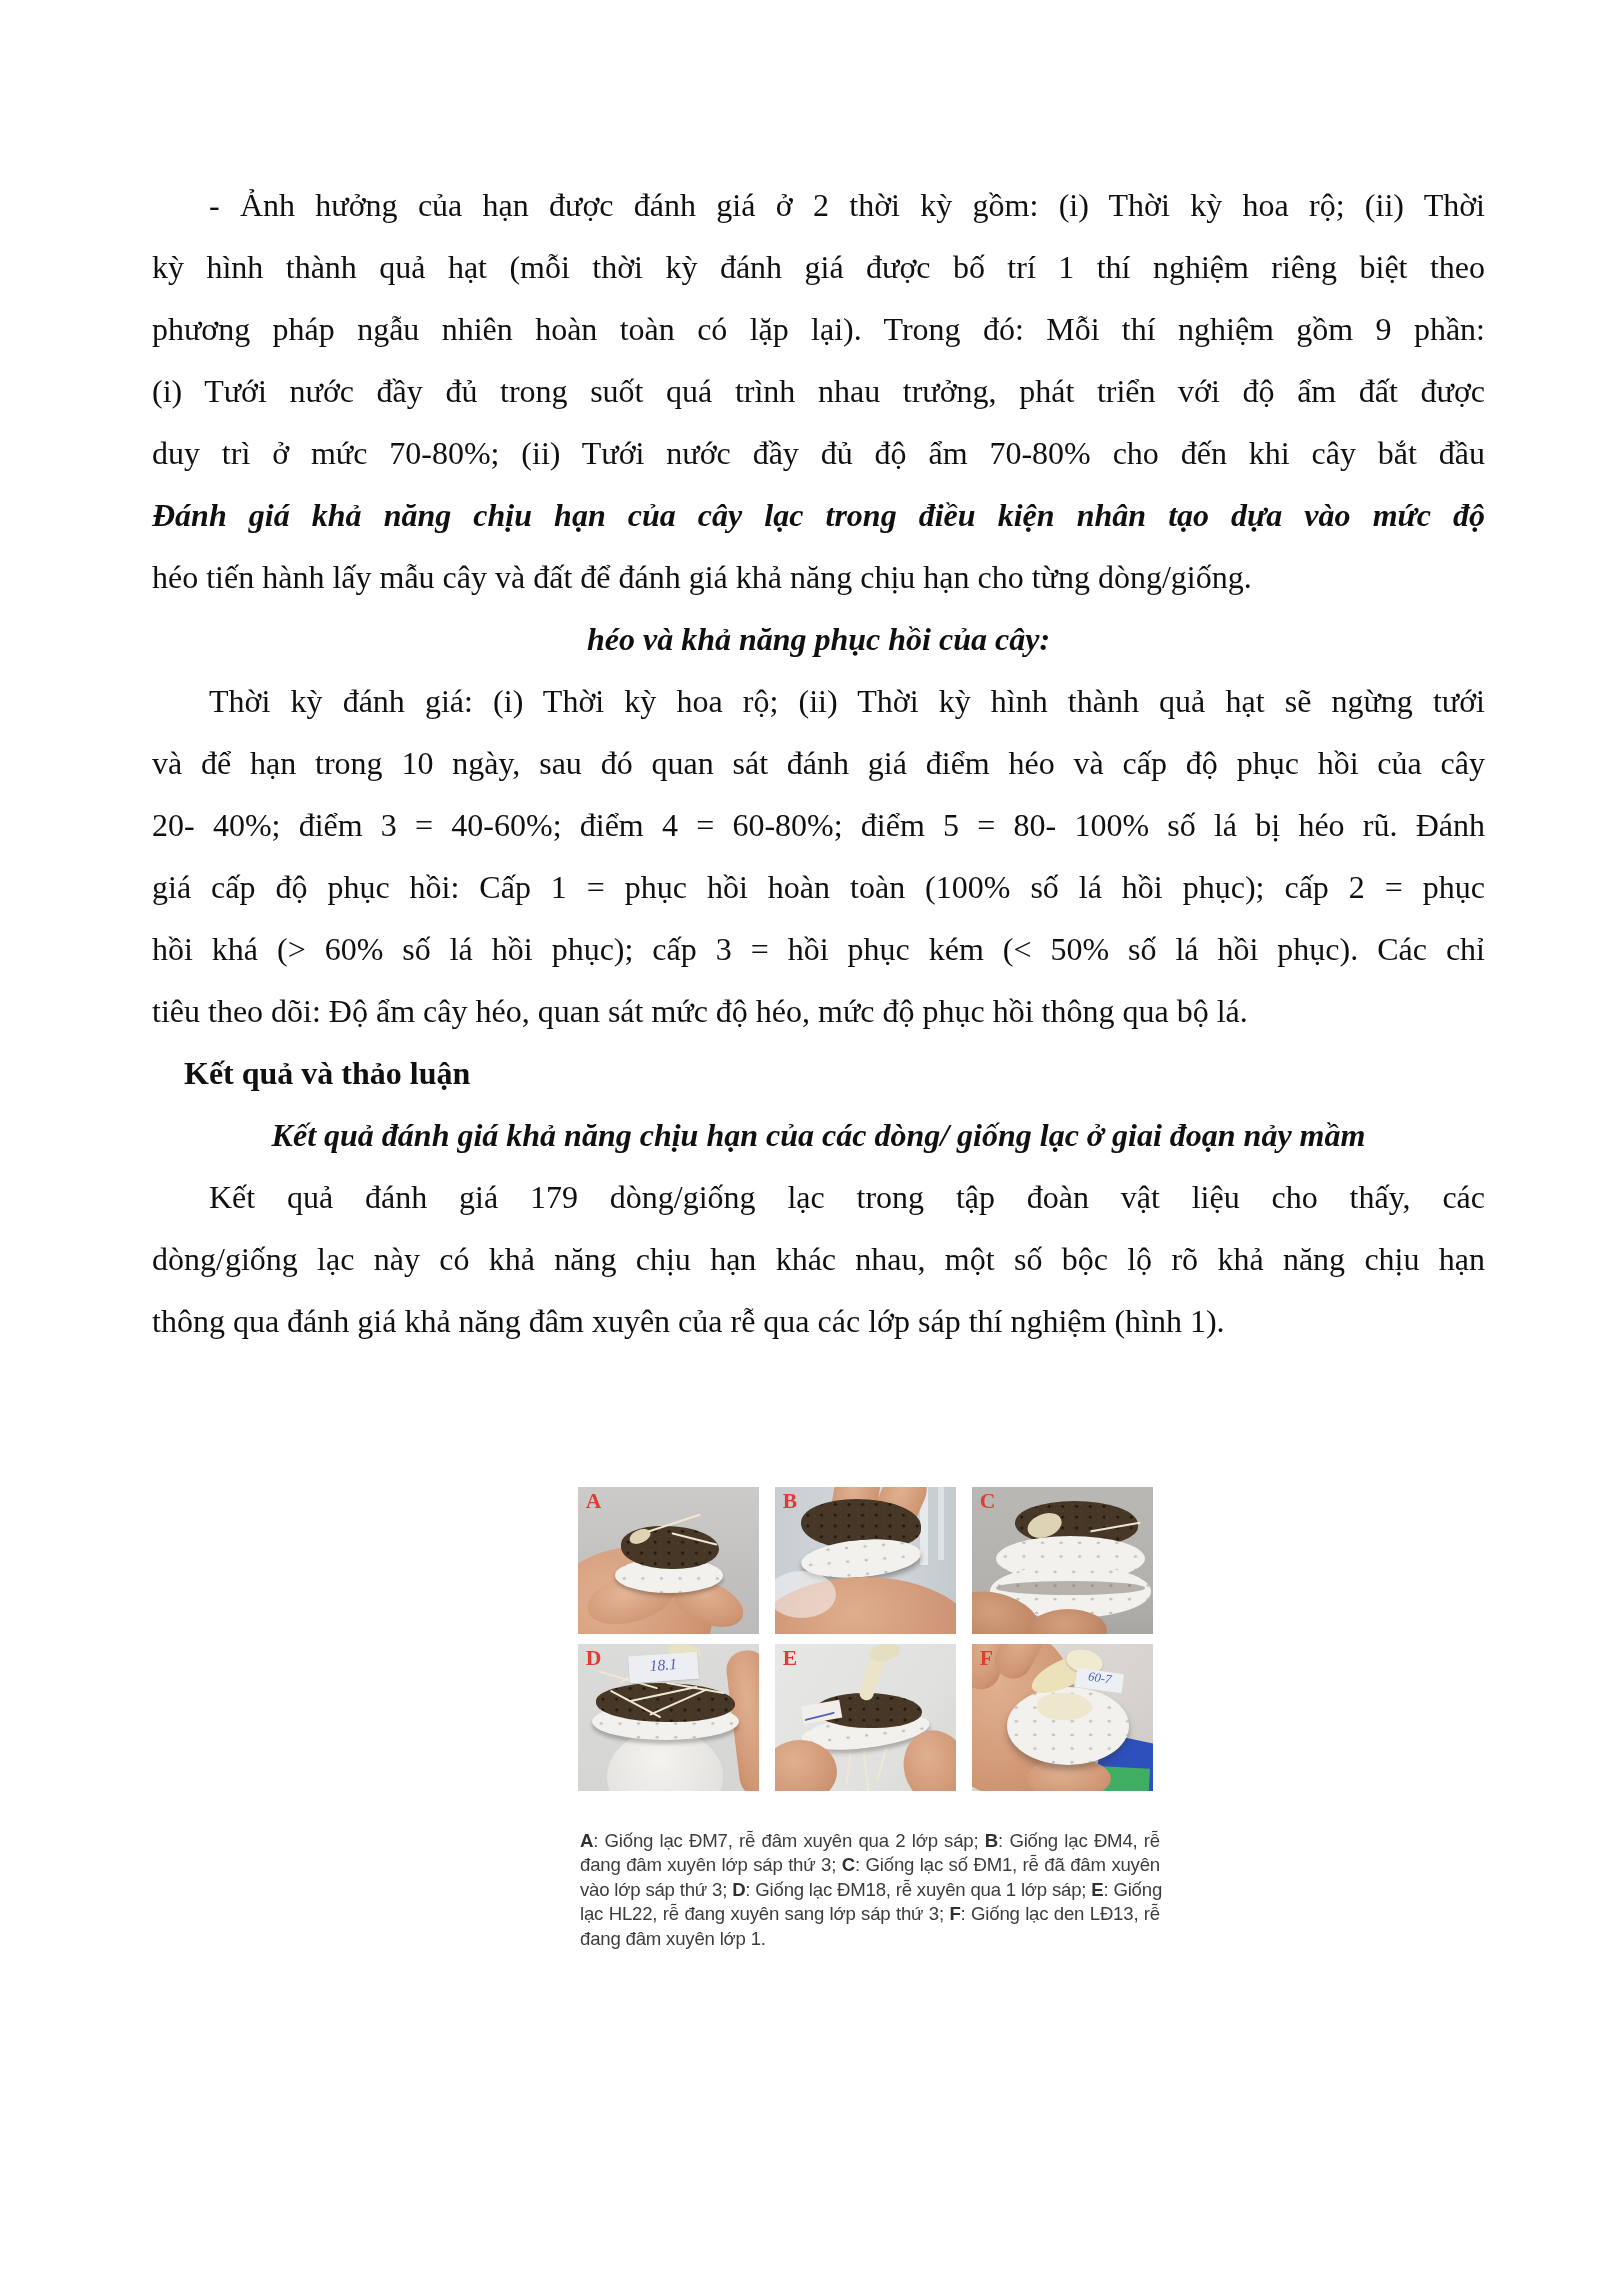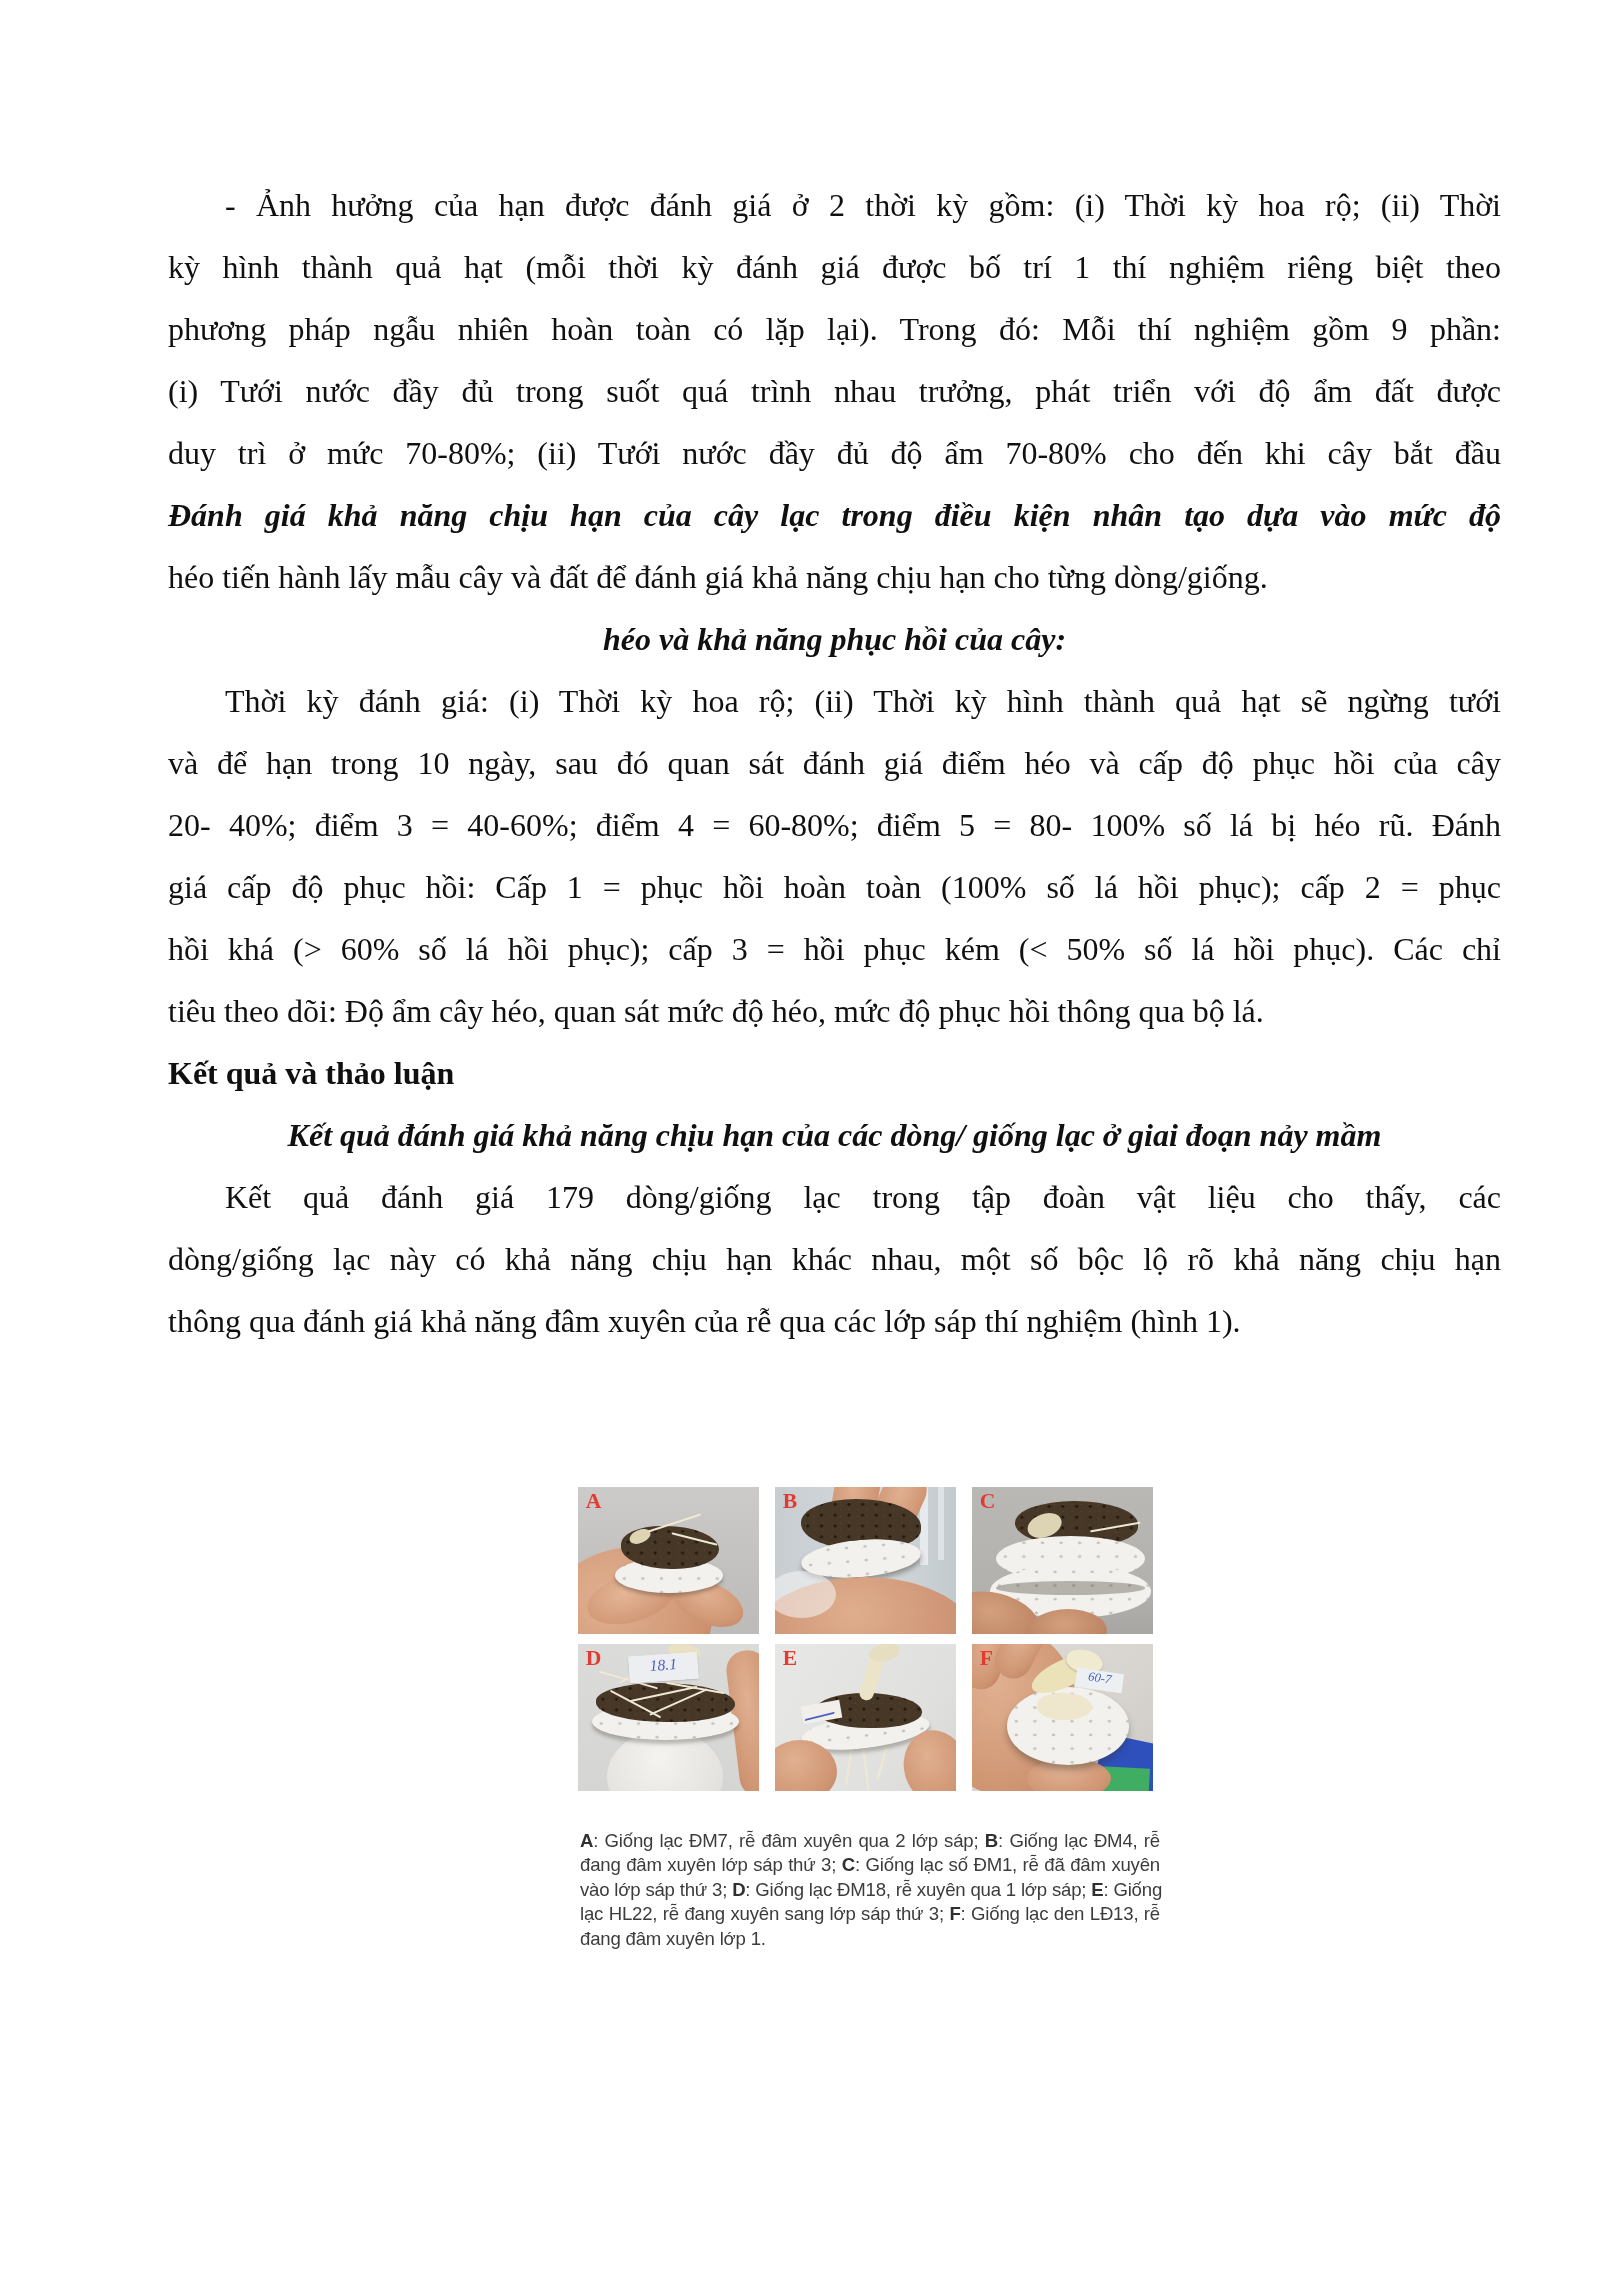--- a/index.html
+++ b/index.html
@@ -2,30 +2,30 @@
 <html style="--label-red: #e23b31; --hand-blue: #4a5fc0;"><head>
 <meta charset="utf-8">
 <style>
   html,body{margin:0;padding:0;}
   body{
     width:1621px;height:2293px;position:relative;background:#ffffff;
     font-family:"Liberation Serif", serif;color:#101010;overflow:hidden;
   }
   
   #body-lines{
-    position:absolute;left:168px;top:174px;width:1333px;
+    position:absolute;left:152px;top:174px;width:1333px;
   }
   .line{
     height:62px;line-height:62px;font-size:32px;
     white-space:nowrap;text-align:left;
   }
   .line.just{text-align:justify;text-align-last:justify;text-justify:inter-word;}
   .line.ind{text-indent:57px;}
   .line.bi{font-weight:bold;font-style:italic;text-align:center;}
-  .line.b{font-weight:bold;}
+  .line.b{font-weight:bold;margin-left:32px;}
   
   .figure{position:absolute;left:578px;top:1487px;width:582px;height:568px;}
   .ph{position:absolute;width:181px;height:147px;overflow:hidden;background:#c8c7c5;}
   .ph div,.ph span,.ph i{position:absolute;}
   .c0{left:0}.c1{left:197px}.c2{left:394px}.r0{top:0}.r1{top:157px}
   .plab{
     left:7.8px;top:2px;z-index:9;font-family:"Liberation Serif",serif;
     font-weight:bold;font-size:21.6px;color:var(--label-red,#e23b31);line-height:25.5px;
   }
   .skin{background:radial-gradient(ellipse at 42% 32%, #e0b091, #cf9572 68%, #b97e60);border-radius:50%;}

